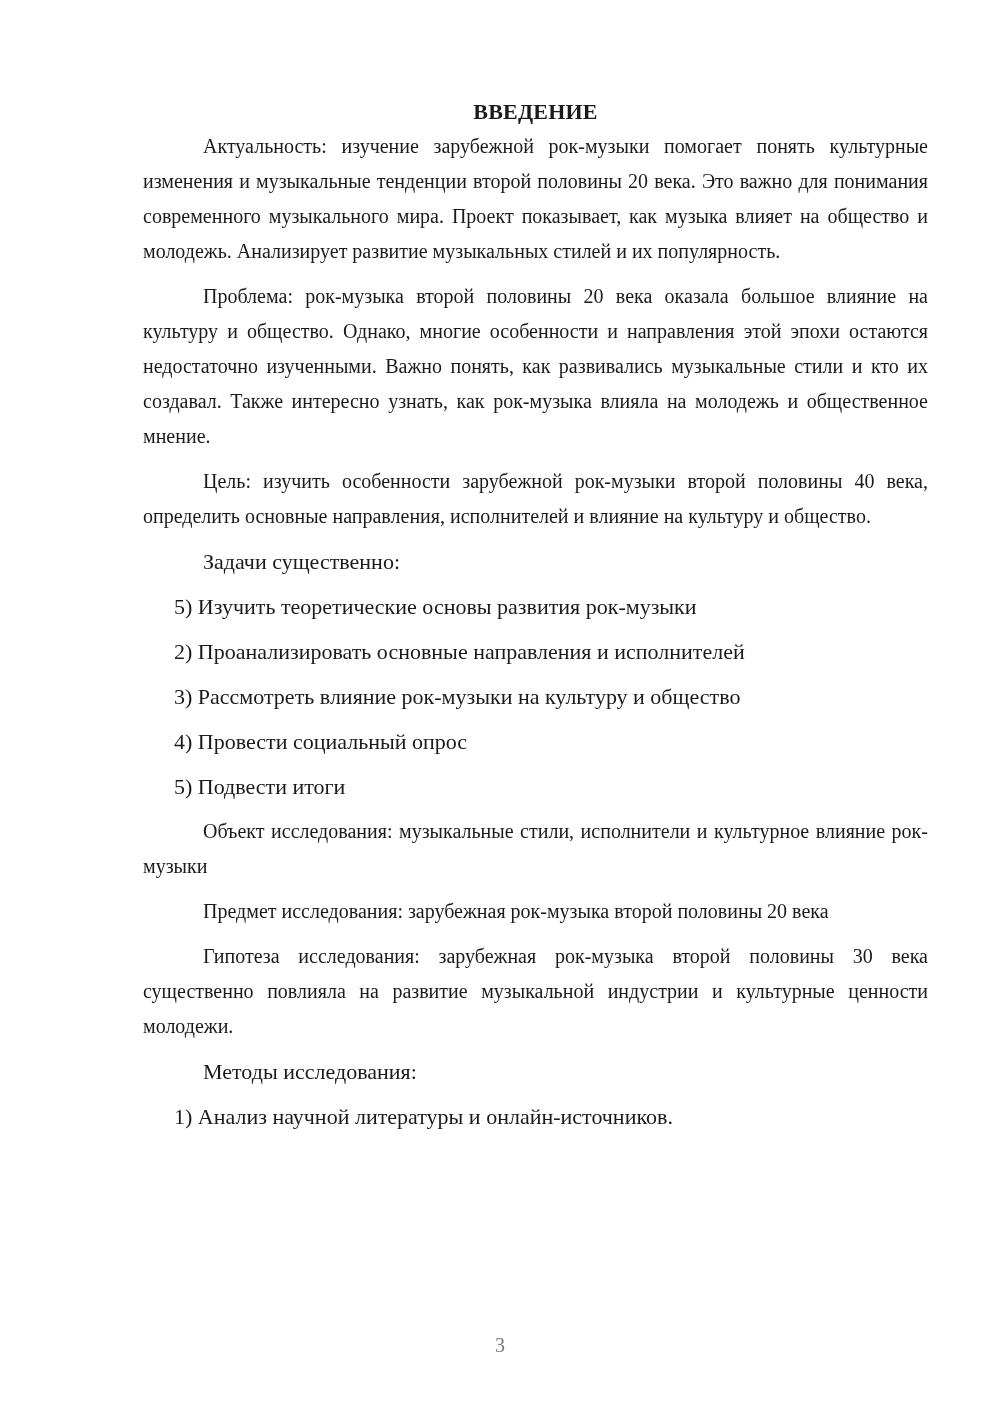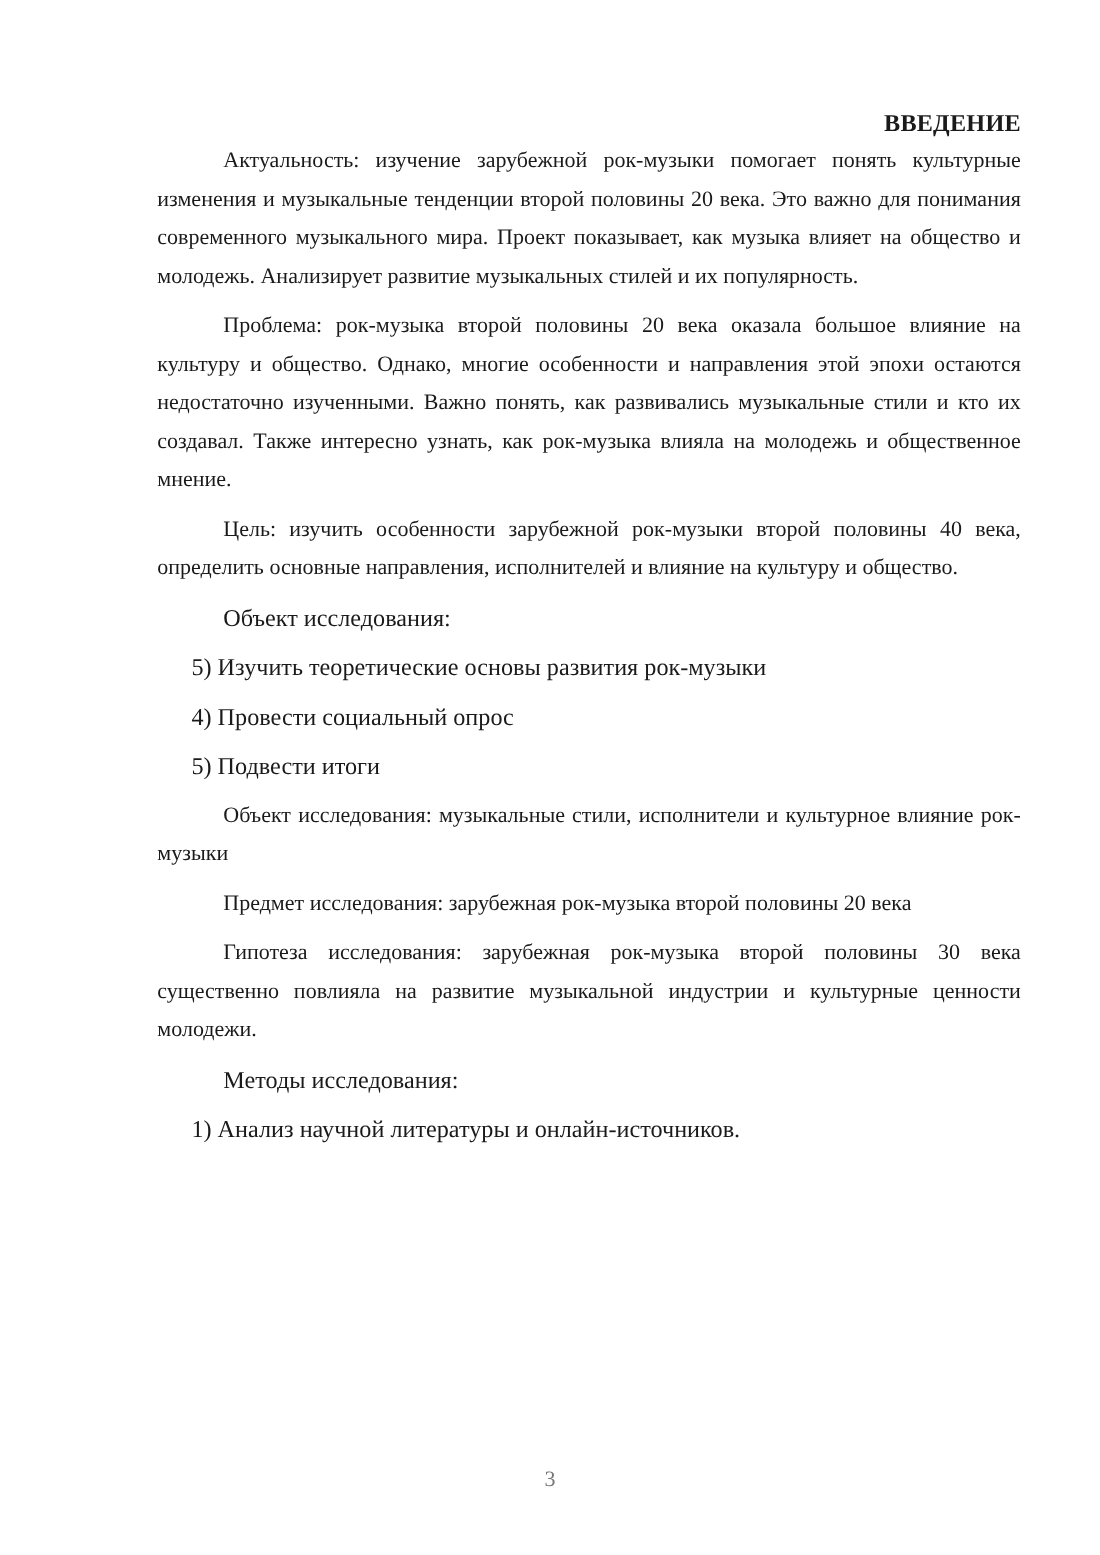--- a/index.html
+++ b/index.html
@@ -15,21 +15,21 @@
       font-family: "Liberation Serif", "DejaVu Serif", serif;
       color: #1a1a1a;
     }
     .page {
       position: absolute;
       left: 143px;
       top: 94px;
       width: 785px;
     }
     .title {
-      text-align: right;
+      text-align: center;
       font-weight: bold;
       font-size: 22px;
       line-height: 35px;
       margin: 0 0 0 0;
       letter-spacing: 0.2px;
     }
     .para {
       font-size: 20px;
       line-height: 35px;
       text-align: justify;
@@ -72,24 +72,26 @@
 
 <div class="page">
   <div class="title">ВВЕДЕНИЕ</div>
 
   <p class="para first">Актуальность: изучение зарубежной рок-музыки помогает понять культурные изменения и музыкальные тенденции второй половины 20 века. Это важно для понимания современного музыкального мира. Проект показывает, как музыка влияет на общество и молодежь. Анализирует развитие музыкальных стилей и их популярность.</p>
 
   <p class="para">Проблема: рок-музыка второй половины 20 века оказала большое влияние на культуру и общество. Однако, многие особенности и направления этой эпохи остаются недостаточно изученными. Важно понять, как развивались музыкальные стили и кто их создавал. Также интересно узнать, как рок-музыка влияла на молодежь и общественное мнение.</p>
 
   <p class="para">Цель: изучить особенности зарубежной рок-музыки второй половины 40 века, определить основные направления, исполнителей и влияние на культуру и общество.</p>
 
-  <div class="label-line">Объект исследования:</div>
+  <div class="label-line">Задачи существенно:</div>
 
   <ul class="list">
     <li class="list-item">5) Изучить теоретические основы развития рок-музыки</li>
+    <li class="list-item">2) Проанализировать основные направления и исполнителей</li>
+    <li class="list-item">3) Рассмотреть влияние рок-музыки на культуру и общество</li>
     <li class="list-item">4) Провести социальный опрос</li>
     <li class="list-item">5) Подвести итоги</li>
   </ul>
 
   <p class="para">Объект исследования: музыкальные стили, исполнители и культурное влияние рок-музыки</p>
 
   <p class="para">Предмет исследования: зарубежная рок-музыка второй половины 20 века</p>
 
   <p class="para">Гипотеза исследования: зарубежная рок-музыка второй половины 30 века существенно повлияла на развитие музыкальной индустрии и культурные ценности молодежи.</p>
 

